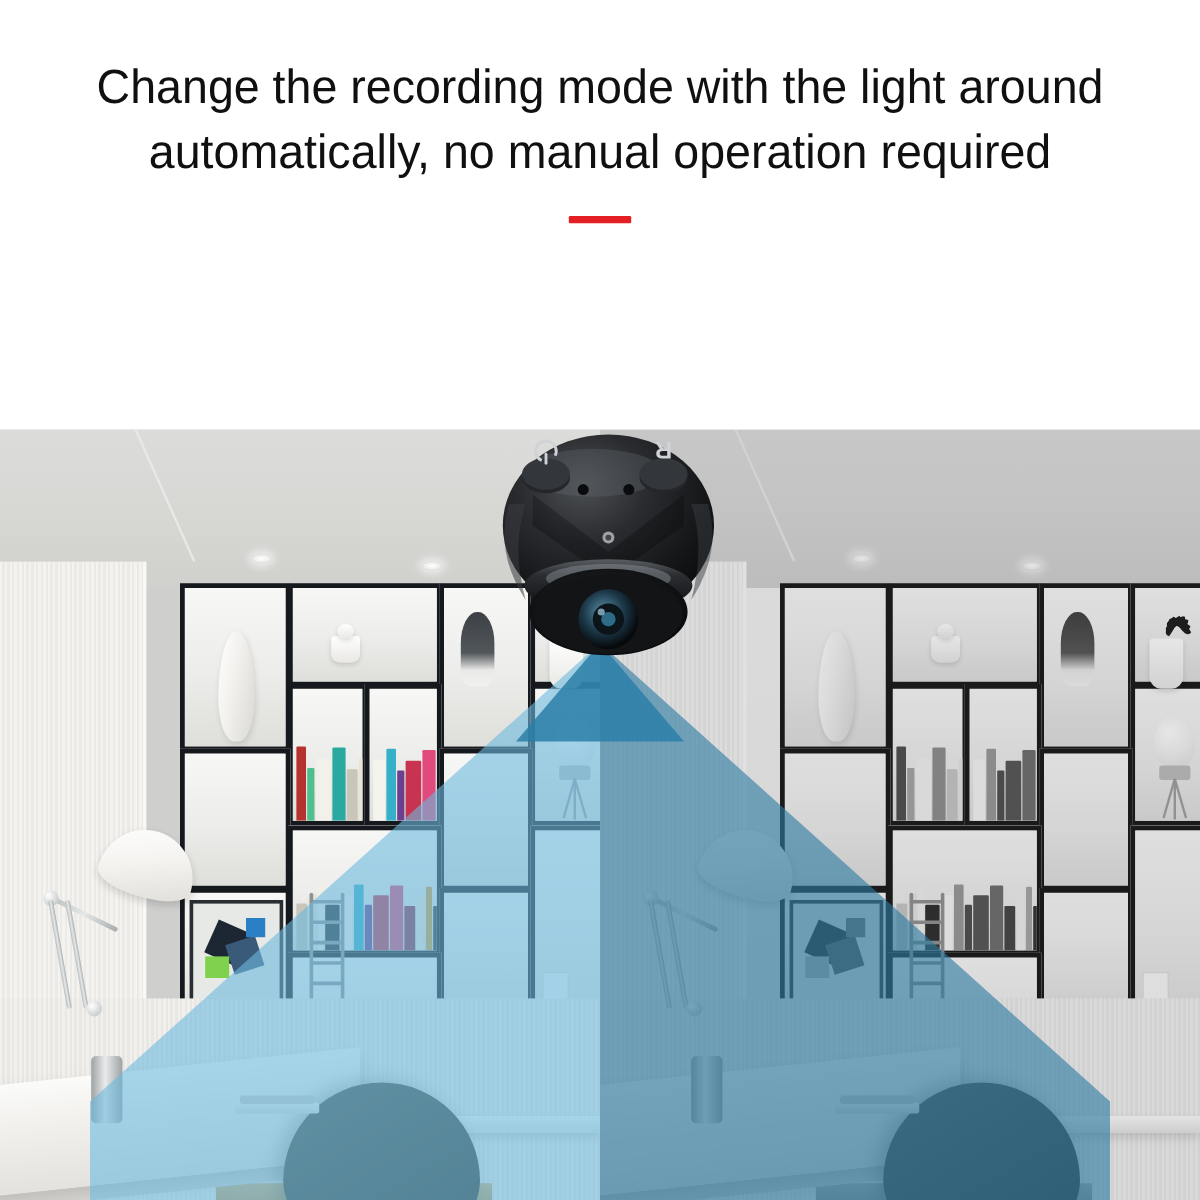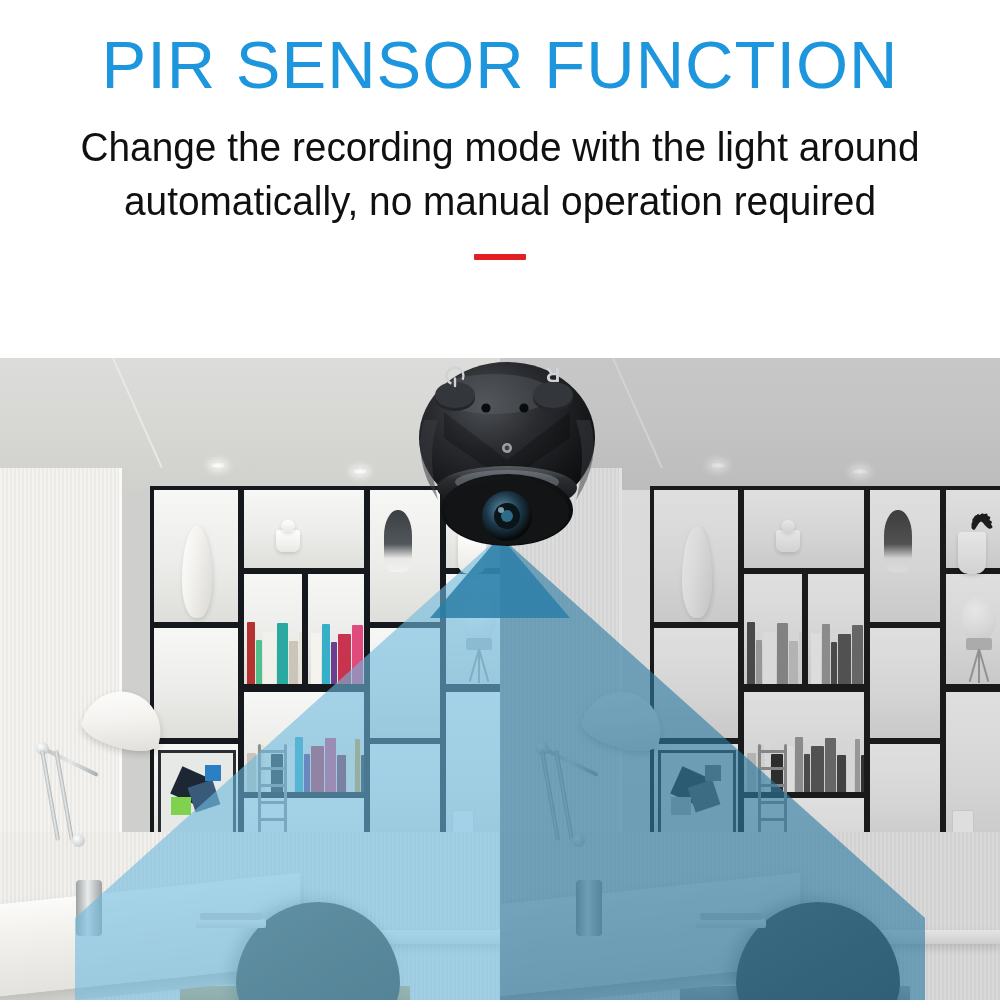--- a/index.html
+++ b/index.html
@@ -225,21 +225,20 @@
   
   .cone{
     position:absolute; left:0; top:0; width:1000px; height:642px;
     pointer-events:none;
   }
 </style>
 </head>
 <body>
 
 <div class="header">
-  <div class="title">PIR SENSOR FUNCTION</div>
   <div class="subtitle">Change the recording mode with the light around automatically, no manual operation required</div>
   <div class="divider"></div>
 </div>
 
 <div class="photo">
 
   <div class="room day">
     <div class="room-inner" id="room-day">
         <div class="wall-bg"></div>
         <div class="ceiling">

